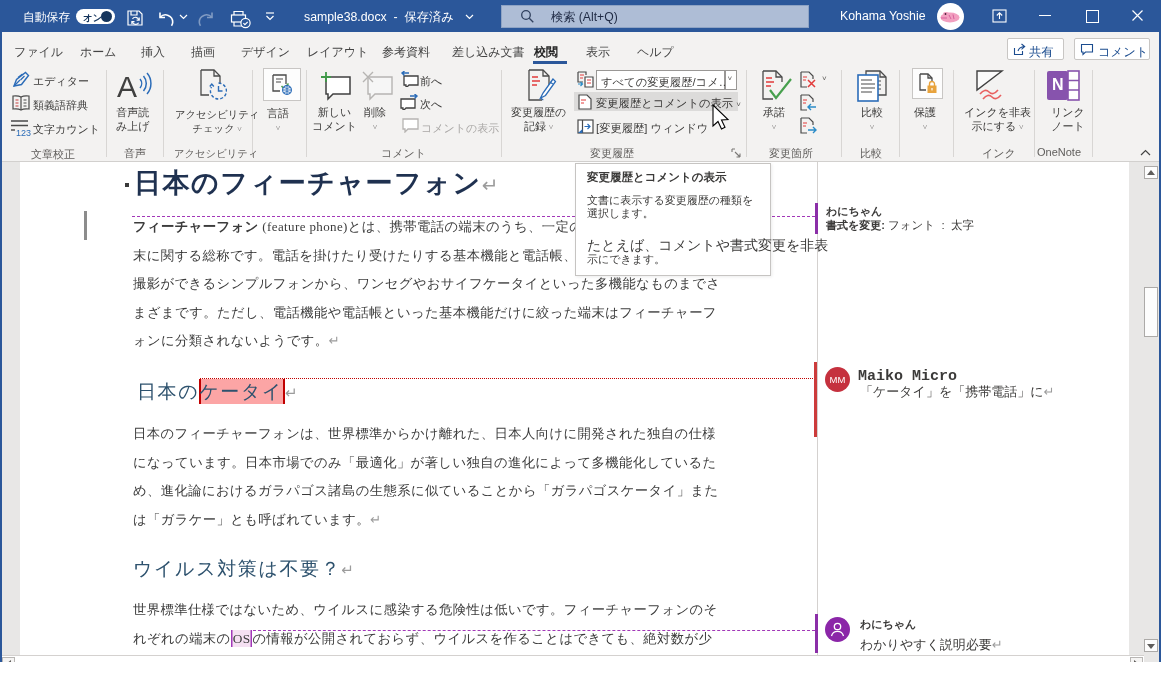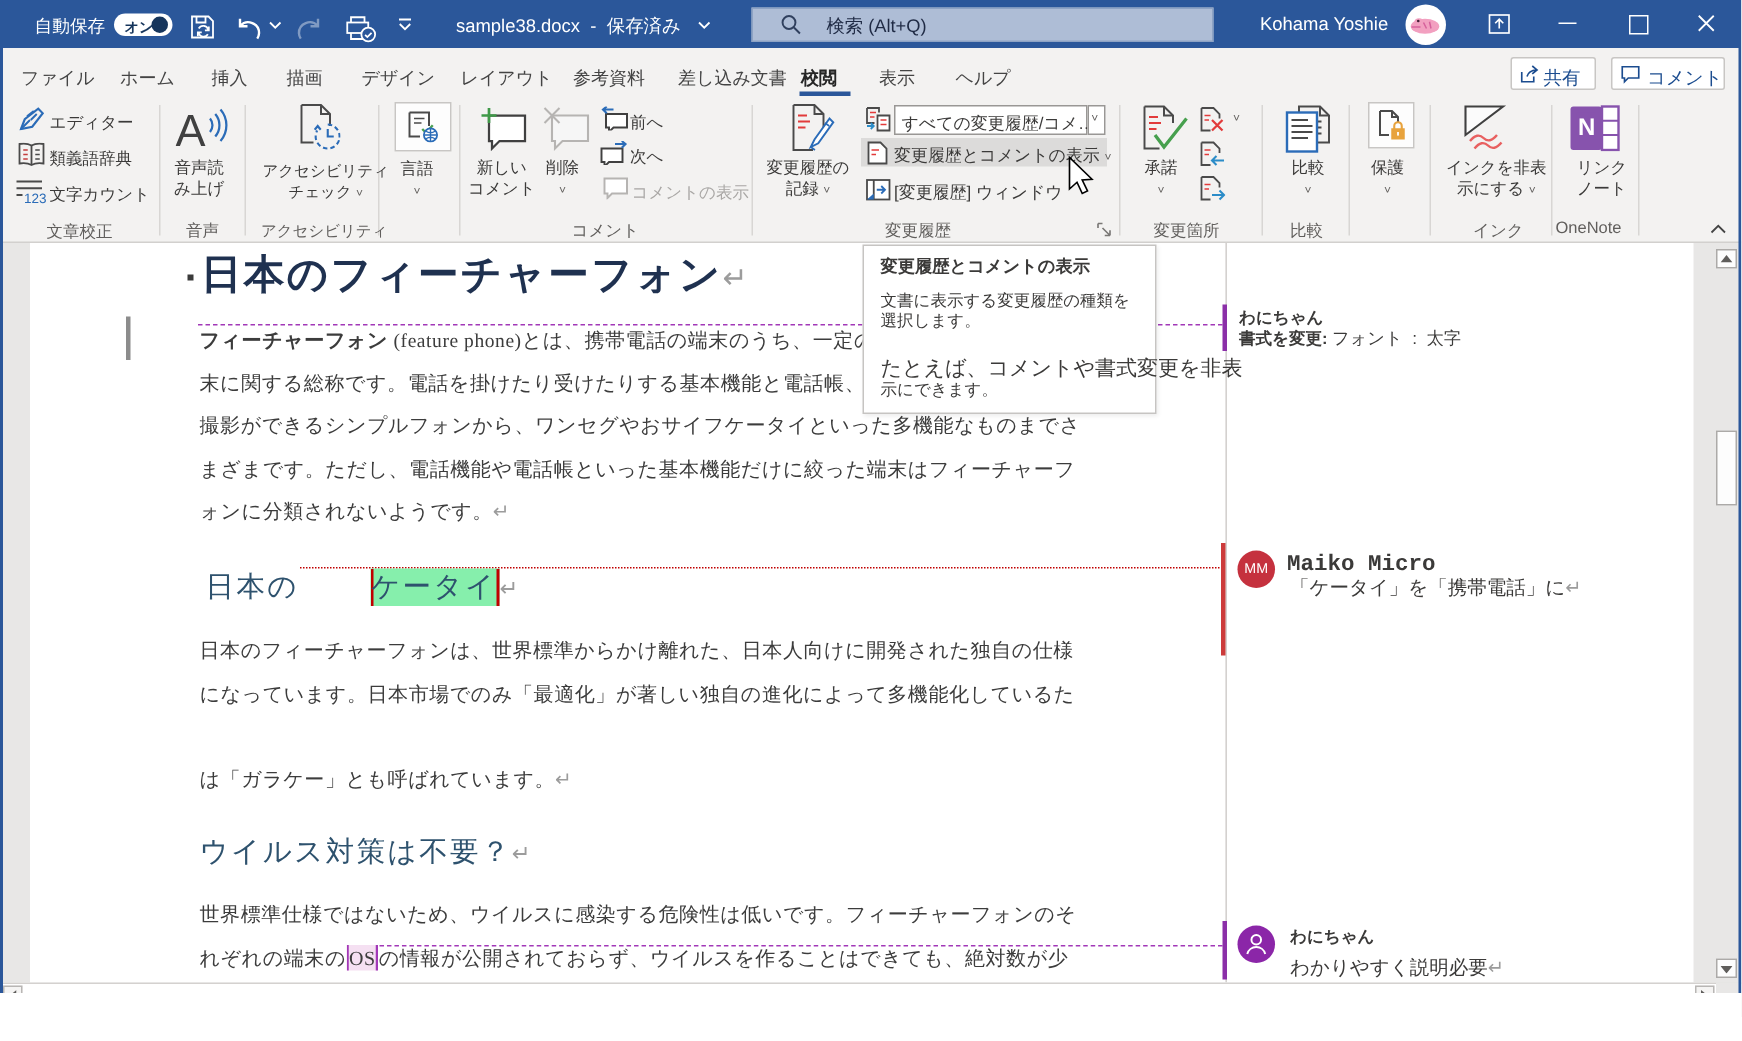--- a/index.html
+++ b/index.html
@@ -2,21 +2,21 @@
 <html lang="ja"><head>
 <meta charset="utf-8">
 <style>
   html,body{margin:0;padding:0;}
   #w{position:relative;width:1161px;height:662px;overflow:hidden;background:#f3f2f1;
      font-family:"Liberation Sans",sans-serif;-webkit-font-smoothing:antialiased;}
   .a{position:absolute;}
   .ser{font-family:"Liberation Serif",serif;}
   .nowrap{white-space:nowrap;}
   .glab{font-size:11px;color:#605e5c;}
-  .btxt{font-size:11px;color:#3b3a39;line-height:13.5px;text-align:center;}
+  .btxt{font-size:11px;color:#3b3a39;line-height:13.5px;text-align:center;font-family:Liberation Serif, serif;}
   .stxt{font-size:11px;color:#3b3a39;}
   .caret{color:#605e5c;font-size:8px;}
   .sep{position:absolute;top:70px;width:1px;height:87px;background:#d8d6d4;}
   .pilc{color:#9c9c9c;}
   .doc13{font-size:13.35px;color:#3c3c3c;line-height:16px;letter-spacing:0.38px;}
 </style>
 </head>
 <body>
 <div id="w">
 
@@ -331,24 +331,25 @@
   <div class="a" style="left:132px;top:215.5px;width:683px;border-top:1.4px dashed #a238b8;"></div>
   <div class="a" style="left:84px;top:211px;width:2.5px;height:29px;background:#8c8c8c;"></div>
 
   <div class="a nowrap ser doc13" style="left:133px;top:219px;"><b>フィーチャーフォン</b><span style="font-size:13px"> (feature phone)</span>とは、携帯電話の端末のうち、一定の機能を持つ端</div>
   <div class="a nowrap ser doc13" style="left:133px;top:247.5px;">末に関する総称です。電話を掛けたり受けたりする基本機能と電話帳、メール、カメラ</div>
   <div class="a nowrap ser doc13" style="left:133px;top:276px;">撮影ができるシンプルフォンから、ワンセグやおサイフケータイといった多機能なものまでさ</div>
   <div class="a nowrap ser doc13" style="left:133px;top:304.5px;">まざまです。ただし、電話機能や電話帳といった基本機能だけに絞った端末はフィーチャーフ</div>
   <div class="a nowrap ser doc13" style="left:133px;top:333px;">ォンに分類されないようです。<span class="pilc">↵</span></div>
 
   <div class="a" style="left:200px;top:377.5px;width:615px;border-top:1.6px dotted #c00000;"></div>
-  <div class="a nowrap ser" style="left:137px;top:380px;font-size:19px;letter-spacing:1.6px;color:#2e526e;line-height:24px;">日本の<span style="background:#86efac;box-shadow:inset 2px 0 #c00000, inset -2px 0 #c00000;padding:2px 2px 2px 0;margin-left:48px;">ケータイ</span><span class="pilc" style="font-size:15px;letter-spacing:0">↵</span></div>
+  <div class="a nowrap ser" style="left:137px;top:380px;font-size:19px;letter-spacing:1.6px;color:#2e526e;line-height:24px;">日本の<span style="background:#fca5a5;box-shadow:inset 2px 0 #c00000, inset -2px 0 #c00000;padding:2px 2px 2px 0;">ケータイ</span><span class="pilc" style="font-size:15px;letter-spacing:0">↵</span></div>
 
   <div class="a nowrap ser doc13" style="left:133px;top:426px;">日本のフィーチャーフォンは、世界標準からかけ離れた、日本人向けに開発された独自の仕様</div>
   <div class="a nowrap ser doc13" style="left:133px;top:454.5px;">になっています。日本市場でのみ「最適化」が著しい独自の進化によって多機能化しているた</div>
+  <div class="a nowrap ser doc13" style="left:133px;top:483px;">め、進化論におけるガラパゴス諸島の生態系に似ていることから「ガラパゴスケータイ」また</div>
   <div class="a nowrap ser doc13" style="left:133px;top:511.5px;">は「ガラケー」とも呼ばれています。<span class="pilc">↵</span></div>
 
   <div class="a nowrap ser" style="left:133px;top:557px;font-size:19px;letter-spacing:1.6px;color:#2e526e;line-height:24px;">ウイルス対策は不要？<span class="pilc" style="font-size:15px;letter-spacing:0">↵</span></div>
 
   <div class="a nowrap ser doc13" style="left:133px;top:602px;">世界標準仕様ではないため、ウイルスに感染する危険性は低いです。フィーチャーフォンのそ</div>
   <div class="a" style="left:248px;top:630px;width:567px;border-top:1.4px dashed #a238b8;"></div>
   <div class="a nowrap ser doc13" style="left:133px;top:630.5px;">れぞれの端末の<span style="background:#f5e0f2;box-shadow:inset 1.5px 0 #a238b8, inset -1.5px 0 #a238b8;padding:1px 2px;">OS</span>の情報が公開されておらず、ウイルスを作ることはできても、絶対数が少</div>
 
   <div class="a" style="left:815px;top:203px;width:3px;height:31px;background:#8b2fa8;"></div>
   <div class="a nowrap" style="left:826px;top:204px;font-size:11px;font-weight:bold;color:#3b3a39;">わにちゃん</div>

